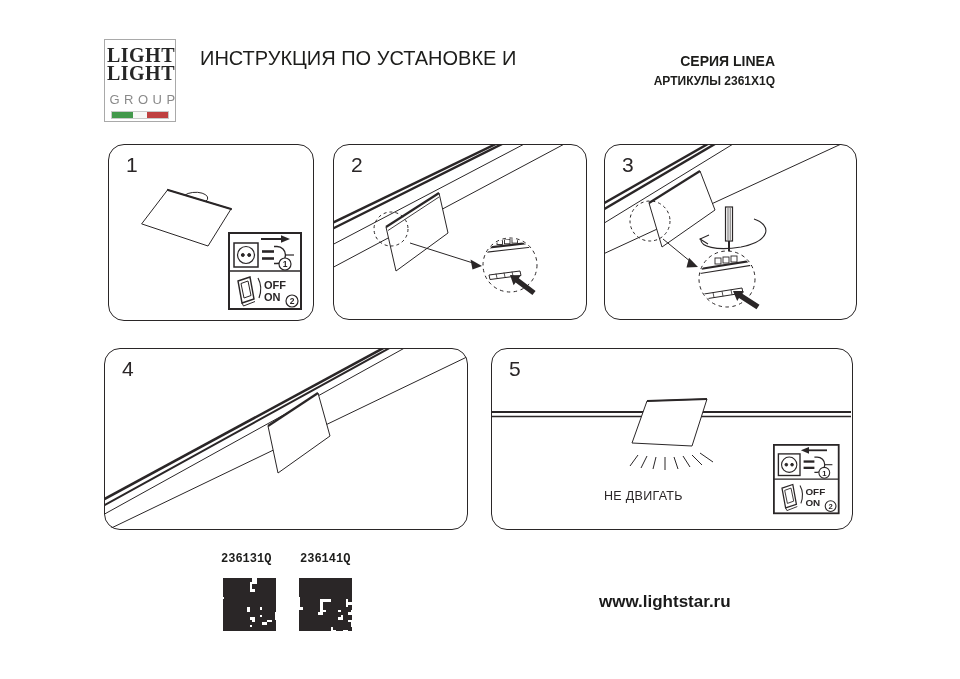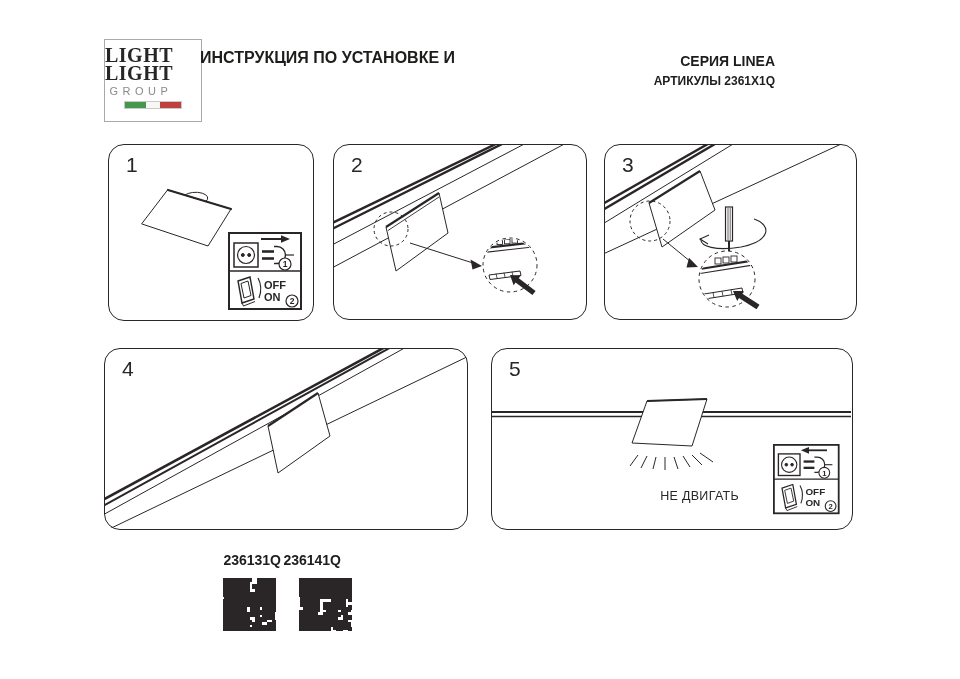--- a/index.html
+++ b/index.html
@@ -1,55 +1,55 @@
 <!DOCTYPE html>
 <html><head>
 <meta charset="utf-8">
 <style>
   html,body{margin:0;padding:0;background:#ffffff;}
   .page{position:relative;width:960px;height:679px;background:#fff;overflow:hidden;
         font-family:"Liberation Sans",sans-serif;color:#2a2627;}
   .abs{position:absolute;}
 
   
-  .logo{left:104px;top:39px;width:98px;height:83px;border:1px solid #a9a9a9;
-        box-sizing:border-box;text-align:left;padding-top:6px;background:#fff;}
+  .logo{left:104px;top:39px;width:72px;height:83px;border:1px solid #a9a9a9;
+        box-sizing:border-box;text-align:right;padding-top:6px;background:#fff;}
   .logo-word{font-family:"Liberation Serif",serif;font-weight:bold;font-size:20px;
              line-height:18px;letter-spacing:.5px;color:#262626;}
-  .logo-group{font-size:11px;letter-spacing:4.5px;text-indent:4.5px;color:#8a8a8a;margin-top:3px;}
+  .logo-group{font-size:13px;letter-spacing:4.5px;text-indent:4.5px;color:#8a8a8a;margin-top:10px;}
   .flag{display:flex;width:56px;height:6px;margin:4px auto 0;border:1px solid #c9c9c9;box-sizing:content-box;}
   .flag>div{height:100%;}
   .flag-green{width:21px;}
   .flag-white{width:14px;background:#f7f7f5;}
   .flag-red{width:21px;}
 
   
-  .title{left:200px;top:47px;font-size:16px;font-weight:bold;line-height:22px;color:#1d1d1b;}
+  .title{left:200px;top:47px;font-size:20px;font-weight:normal;line-height:22px;color:#1d1d1b;}
   .right-head{left:570px;top:53px;width:205px;text-align:right;color:#1d1d1b;}
   .series{font-size:14px;font-weight:bold;}
   .articles{font-size:12px;font-weight:bold;margin-top:5px;}
 
   
   .panel{position:absolute;border:1.5px solid #2a2627;border-radius:16px;background:#fff;box-sizing:border-box;}
   .p1{left:108px;top:144px;width:206px;height:177px;}
   .p2{left:333px;top:144px;width:254px;height:176px;}
   .p3{left:604px;top:144px;width:253px;height:176px;}
   .p4{left:104px;top:348px;width:364px;height:182px;}
   .p5{left:491px;top:348px;width:362px;height:182px;}
   .step-num{position:absolute;left:17px;top:8px;font-size:21px;color:#2a2627;}
   .diagram{position:absolute;left:0;top:0;}
 
   svg line,svg path,svg circle,svg rect,svg polyline{stroke:#2a2627;}
   svg text{font-family:"Liberation Sans",sans-serif;font-weight:bold;fill:#2a2627;}
 
-  .caption5{position:absolute;left:112px;top:140px;width:135px;text-align:right;
+  .caption5{position:absolute;left:112px;top:140px;width:135px;text-align:left;
             font-size:12.5px;letter-spacing:.3px;color:#2a2627;}
 
   
-  .qr-label{position:absolute;width:60px;text-align:right;font-size:14px;font-weight:bold;color:#1d1d1b;}
+  .qr-label{position:absolute;width:60px;text-align:left;font-size:12px;font-weight:bold;color:#1d1d1b;font-family:Liberation Mono, monospace;}
   .qr{position:absolute;width:53px;height:53px;}
 
   .site{left:599px;top:592px;font-size:17px;font-weight:bold;color:#1a1a1a;}
 </style>
 </head>
 <body>
 
 <div class="page">
 
   <div class="abs logo">
@@ -268,21 +268,21 @@
           <text x="36" y="69" font-size="11">ON</text>
           <circle cx="64" cy="69" r="6" fill="#fff" stroke-width="1.2"></circle>
           <text x="64" y="72" font-size="8.5" text-anchor="middle">2</text>
         </g>
       </g>
     </svg>
     <div class="caption5">НЕ ДВИГАТЬ</div>
   </div>
 
   <div class="abs qr-label" style="left:221px;top:552px;">236131Q</div>
-  <div class="abs qr-label" style="left:281px;top:552px;">236141Q</div>
+  <div class="abs qr-label" style="left:300px;top:552px;">236141Q</div>
   <svg class="qr" style="left:223px;top:578px;" viewBox="0 0 21 21" shape-rendering="crispEdges">
       <rect x="0" y="0" width="1" height="1" fill="#1d1d1b" stroke="none"></rect>
       <rect x="1" y="0" width="1" height="1" fill="#1d1d1b" stroke="none"></rect>
       <rect x="2" y="0" width="1" height="1" fill="#1d1d1b" stroke="none"></rect>
       <rect x="3" y="0" width="1" height="1" fill="#1d1d1b" stroke="none"></rect>
       <rect x="4" y="0" width="1" height="1" fill="#1d1d1b" stroke="none"></rect>
       <rect x="5" y="0" width="1" height="1" fill="#1d1d1b" stroke="none"></rect>
       <rect x="6" y="0" width="1" height="1" fill="#1d1d1b" stroke="none"></rect>
       <rect x="8" y="0" width="1" height="1" fill="#1d1d1b" stroke="none"></rect>
       <rect x="9" y="0" width="1" height="1" fill="#1d1d1b" stroke="none"></rect>
@@ -735,14 +735,15 @@
       <rect x="5" y="20" width="1" height="1" fill="#1d1d1b" stroke="none"></rect>
       <rect x="6" y="20" width="1" height="1" fill="#1d1d1b" stroke="none"></rect>
       <rect x="8" y="20" width="1" height="1" fill="#1d1d1b" stroke="none"></rect>
       <rect x="10" y="20" width="1" height="1" fill="#1d1d1b" stroke="none"></rect>
       <rect x="11" y="20" width="1" height="1" fill="#1d1d1b" stroke="none"></rect>
       <rect x="15" y="20" width="1" height="1" fill="#1d1d1b" stroke="none"></rect>
       <rect x="16" y="20" width="1" height="1" fill="#1d1d1b" stroke="none"></rect>
       <rect x="20" y="20" width="1" height="1" fill="#1d1d1b" stroke="none"></rect>
     </svg>
 
+  <div class="abs site">www.lightstar.ru</div>
 
 </div>
 
 </body></html>

